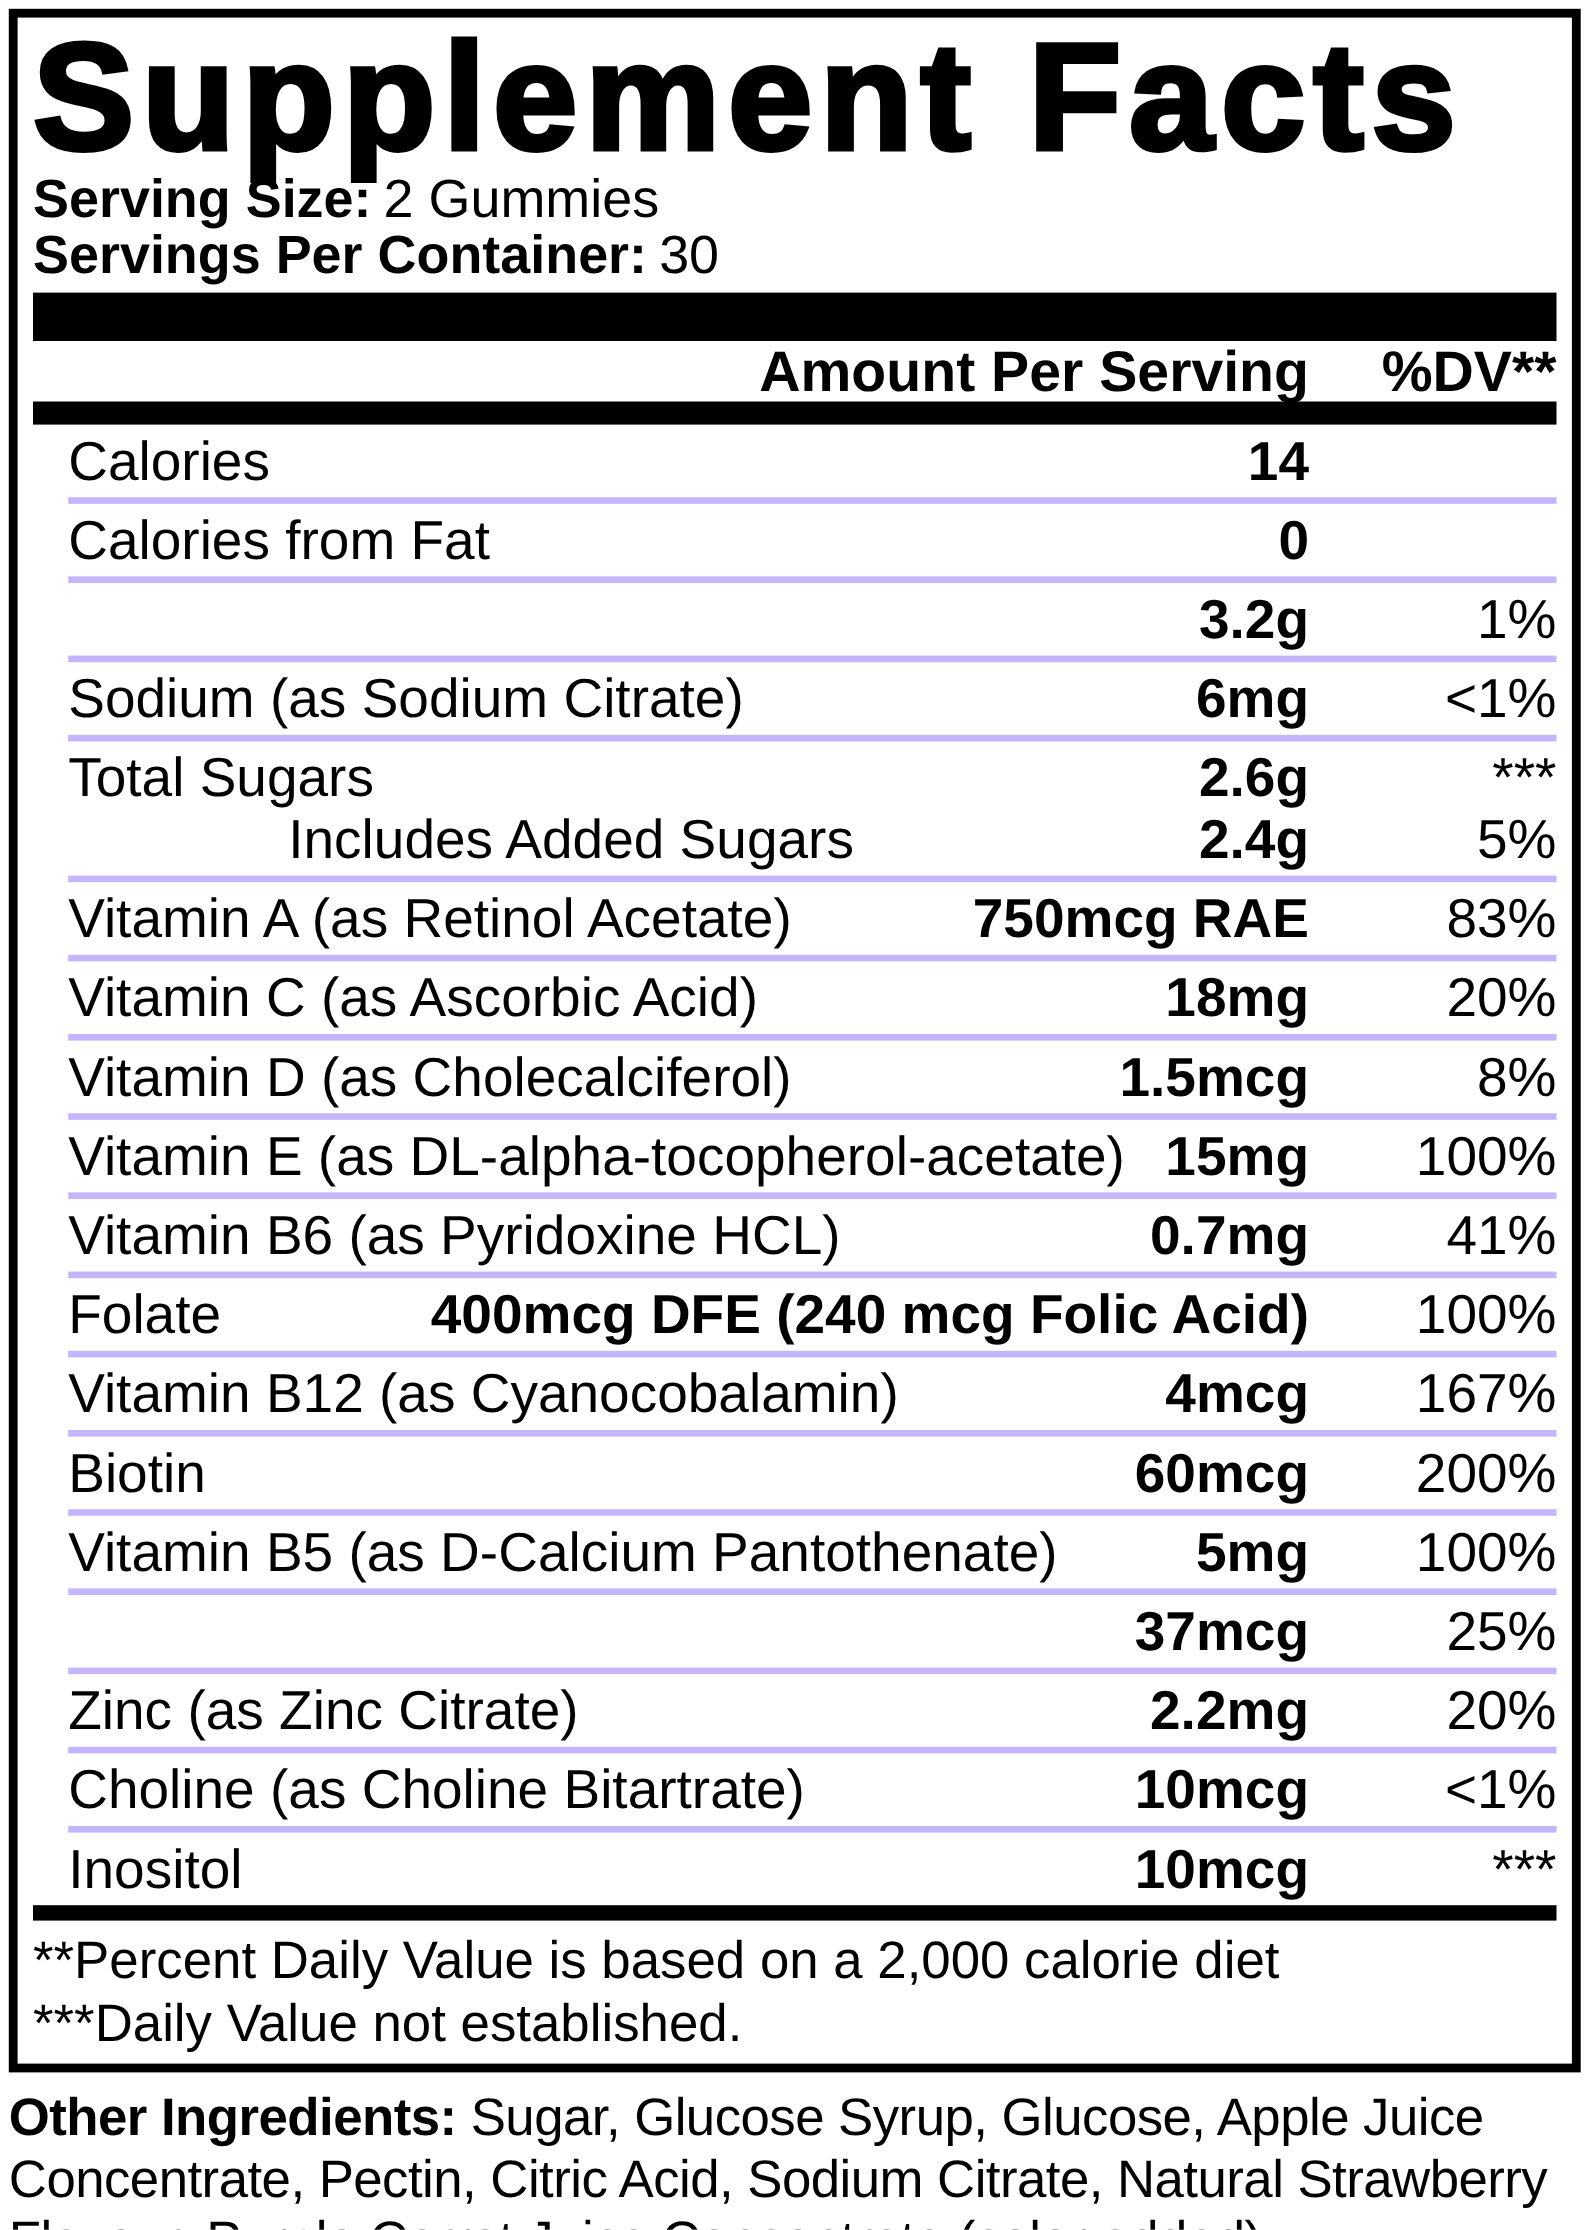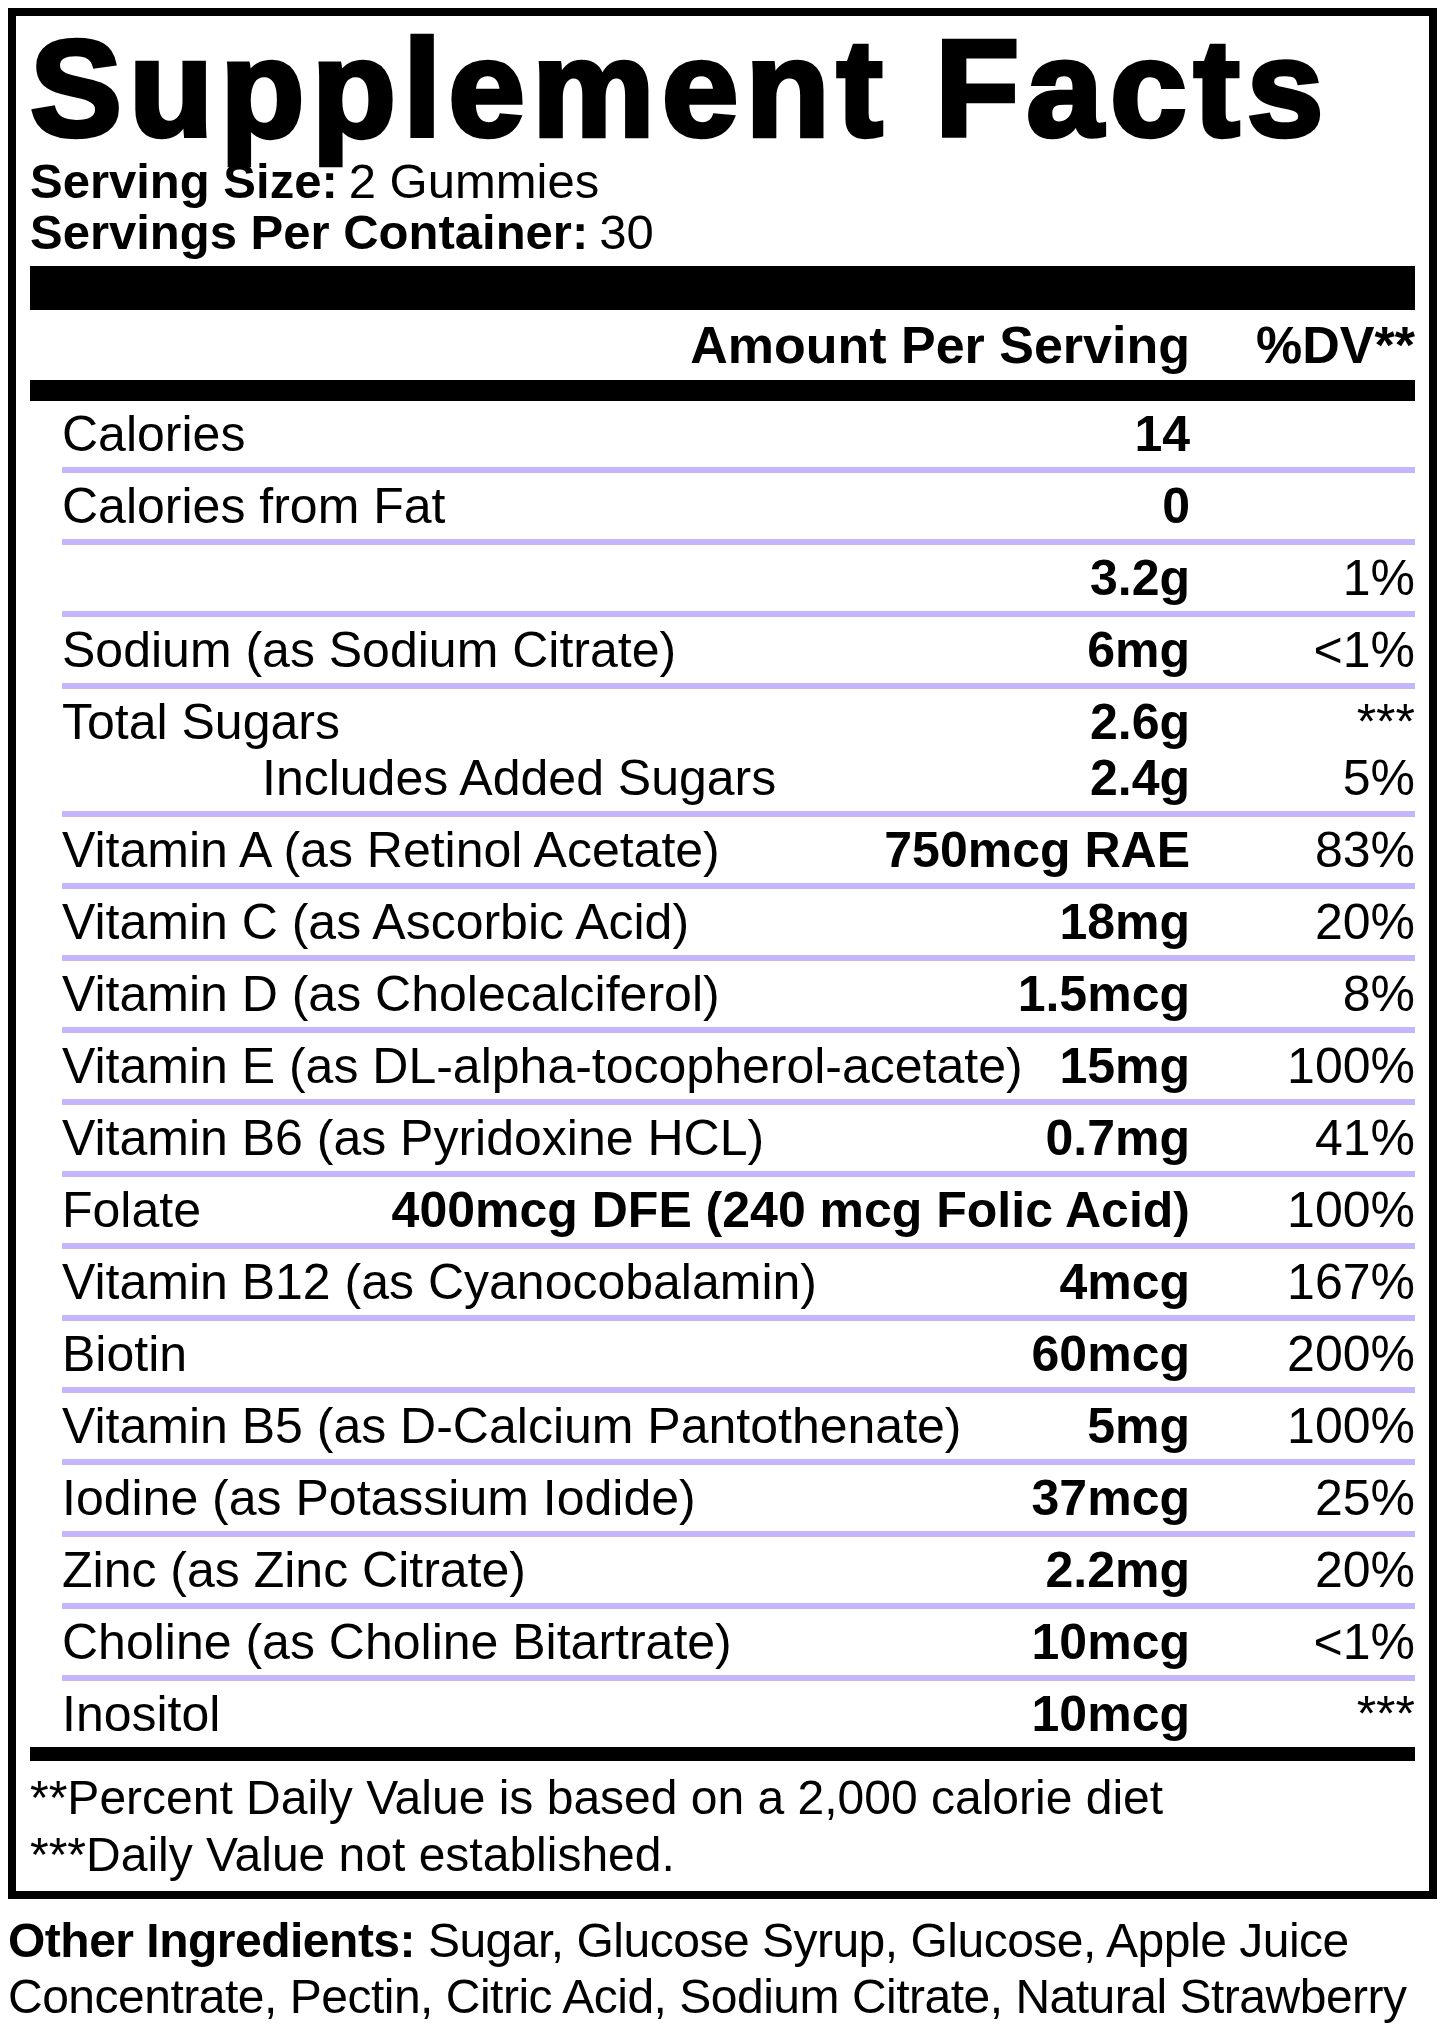--- a/index.html
+++ b/index.html
@@ -29,21 +29,21 @@
     white-space:nowrap;
   }
   .b{font-weight:bold;}
   .serving-line .val{margin-left:11px;}
   .bar{background:#000;}
   .bar-thick{height:44px;margin-top:8px;}
   .bar-mid{height:21px;}
   .bar-bottom{height:14px;}
   .hdr-row{
     display:flex;justify-content:flex-end;align-items:center;
-    height:70px;font-size:52px;font-weight:bold;
+    height:55px;font-size:52px;font-weight:bold;
   }
   .hdr-amt{text-align:right;white-space:nowrap;}
   .col-dv{flex:0 0 225px;text-align:right;white-space:nowrap;}
   .rows{font-size:50px;}
   .block{padding:5px 0;margin-left:32px;}
   .block + .block{border-top:6px solid #c4b5fd;}
   .line{display:flex;line-height:56px;}
   .nm{white-space:nowrap;}
   .amt{flex:1 1 auto;text-align:right;white-space:nowrap;font-weight:bold;}
   .dv{flex:0 0 225px;text-align:right;white-space:nowrap;}
@@ -179,21 +179,20 @@
       </div>
       <div class="block">
         <div class="line">
           <span class="nm">Vitamin B5 (as D-Calcium Pantothenate)</span>
           <span class="amt">5mg</span>
           <span class="dv">100%</span>
         </div>
       </div>
       <div class="block">
         <div class="line">
-          <span class="nm">Iodine (as Potassium Iodide)</span>
           <span class="amt">37mcg</span>
           <span class="dv">25%</span>
         </div>
       </div>
       <div class="block">
         <div class="line">
           <span class="nm">Zinc (as Zinc Citrate)</span>
           <span class="amt">2.2mg</span>
           <span class="dv">20%</span>
         </div>

